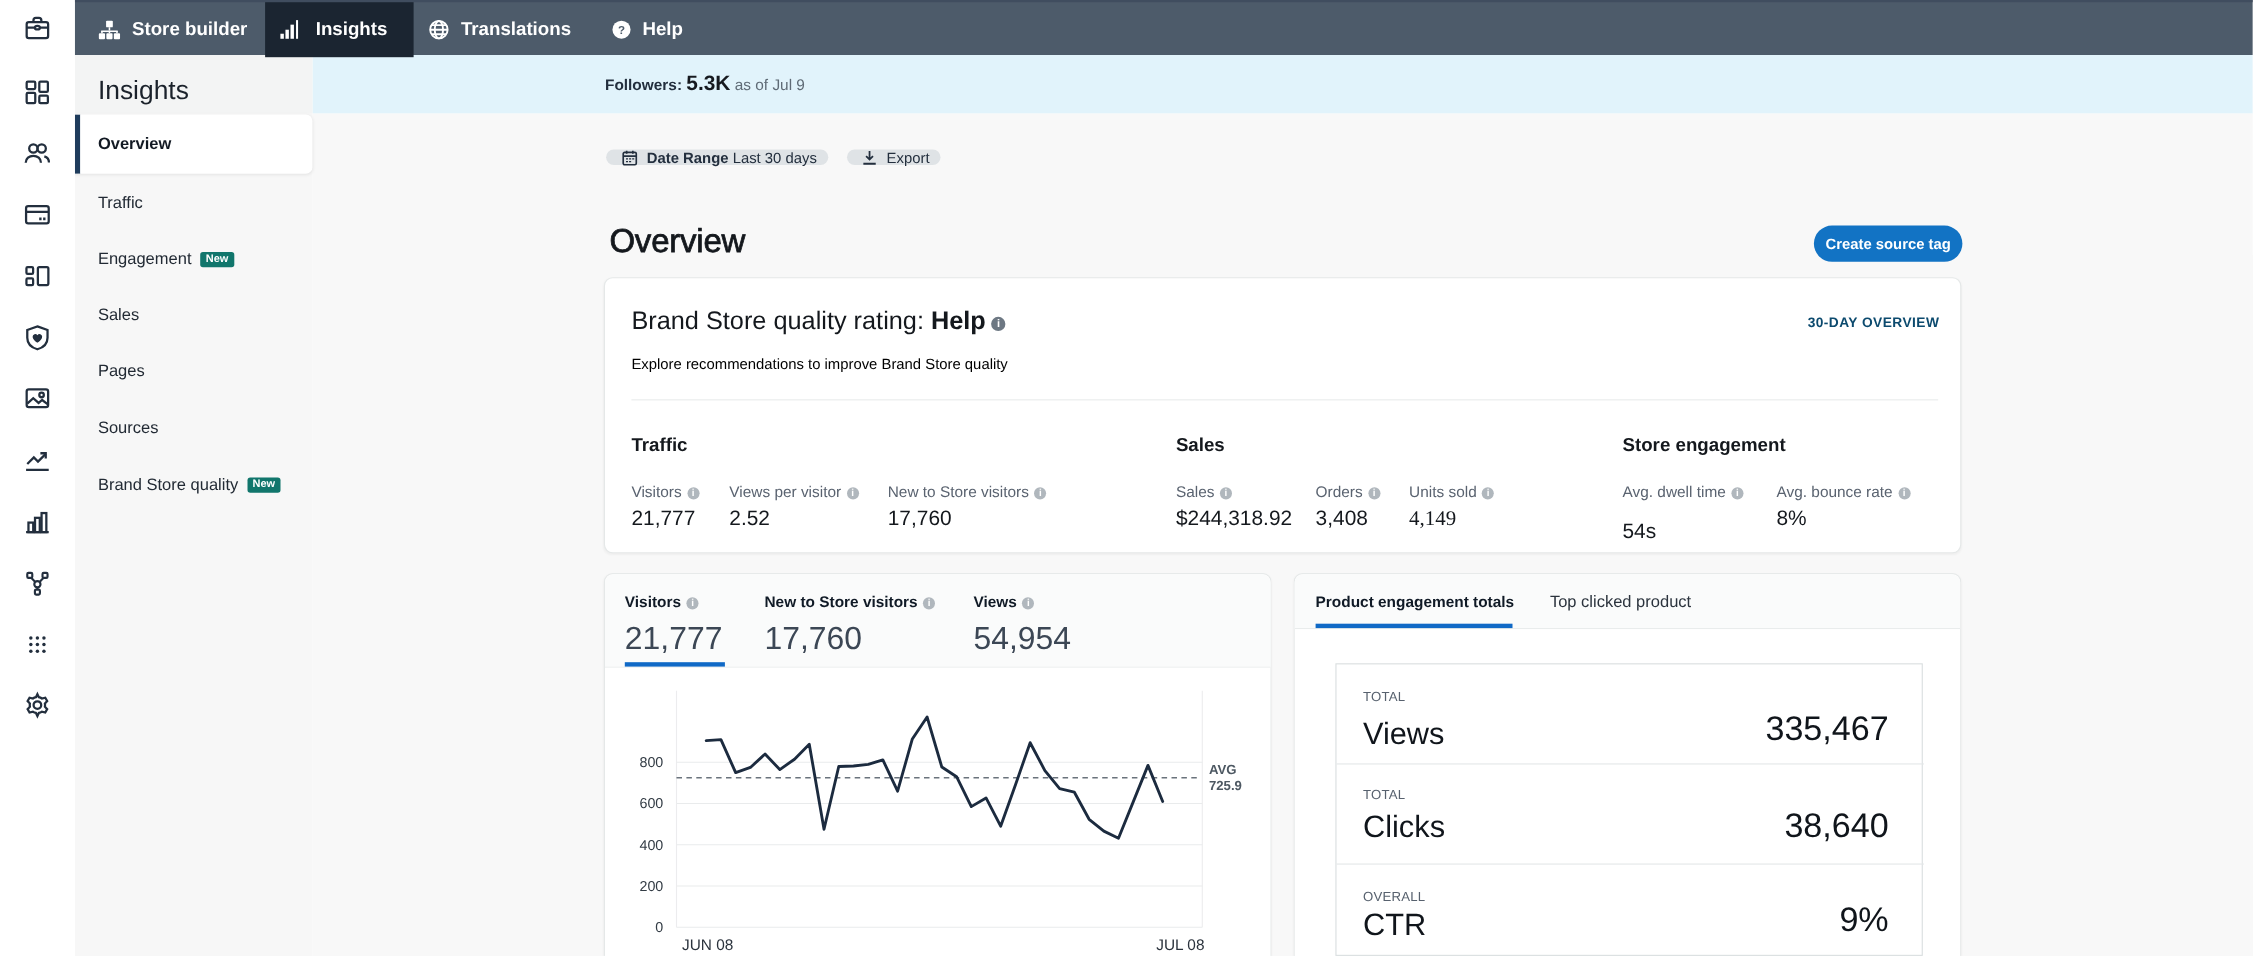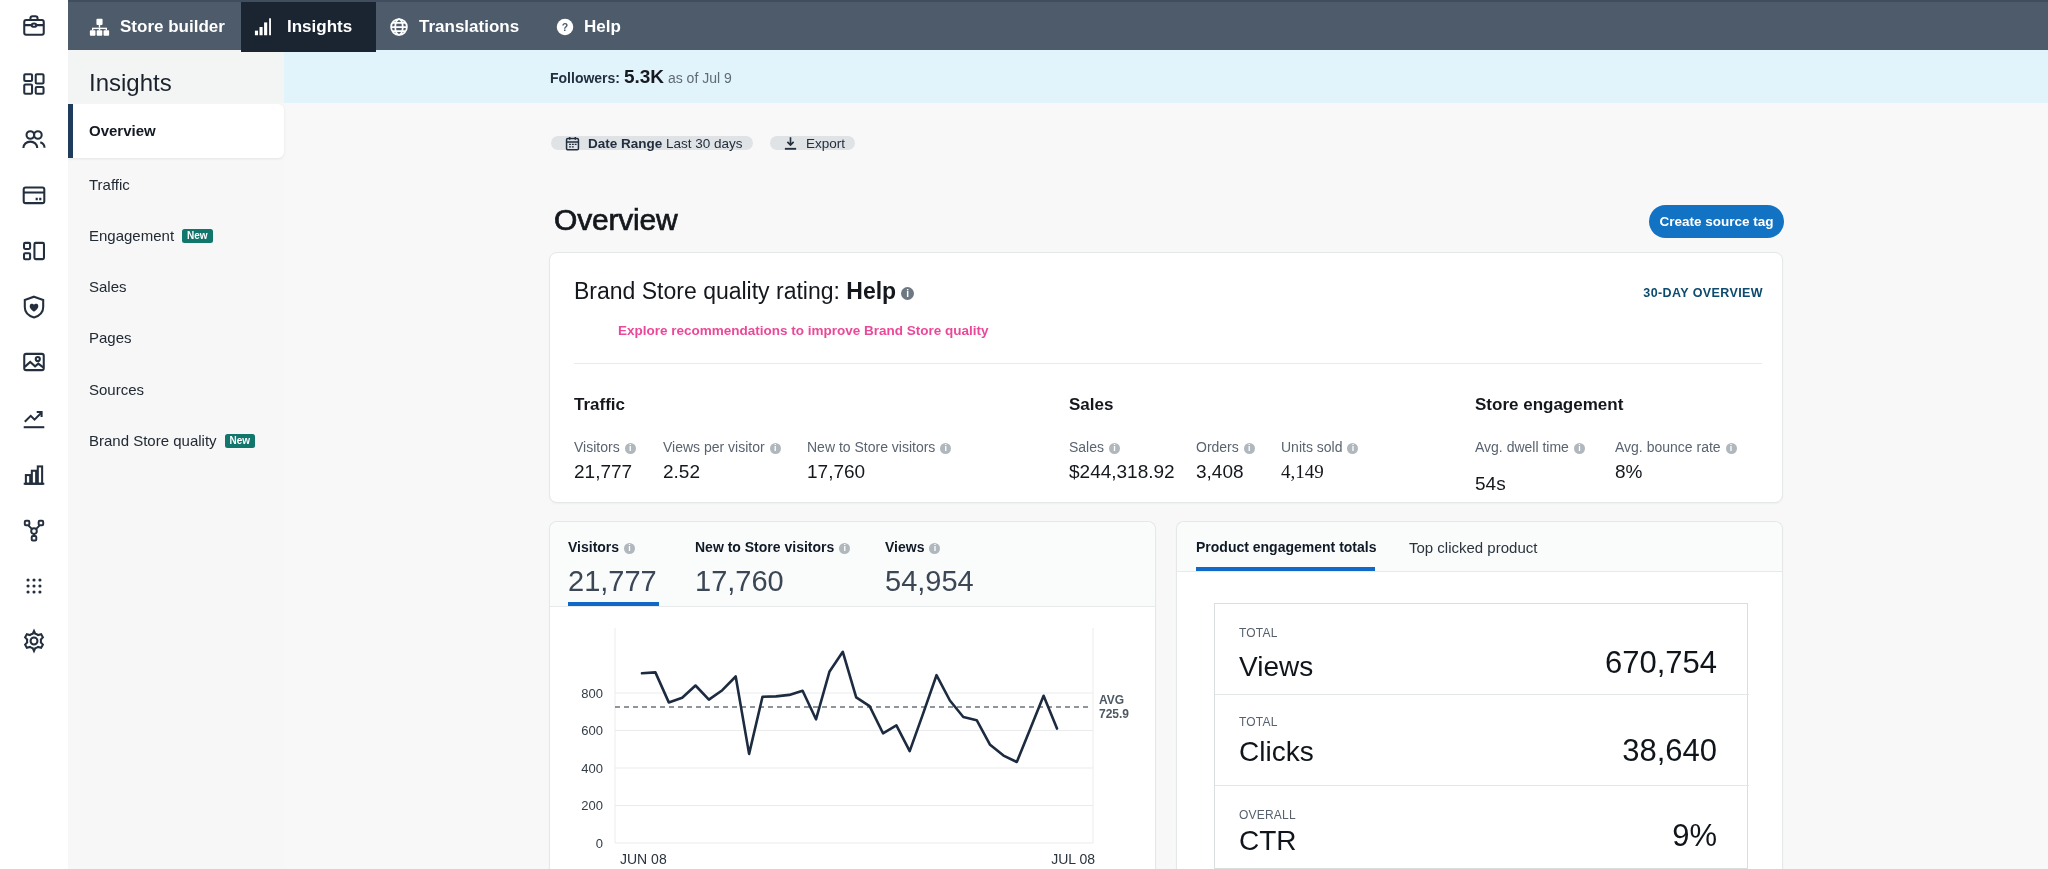--- a/index.html
+++ b/index.html
@@ -232,21 +232,21 @@
     </svg>
   <span>Export</span>
 </div>
 
 <div id="h1">Overview</div>
 <div id="btn-create">Create source tag</div>
 
 <div class="card" id="card1" style="left:549px; top:252px; width:1234px; height:251px;">
   <div class="abs" style="left:24px; top:25px; font-size:23px; color:#14181d;">Brand Store quality rating: <b>Help</b><span class="info" style="width:13px;height:13px;line-height:13px;font-size:10px;background:#6d7883;vertical-align:2px;">i</span></div>
   <div class="abs" style="right:19px; top:33px; font-size:12.5px; font-weight:bold; color:#0c4a6e; letter-spacing:0.4px;">30-DAY OVERVIEW</div>
-  <div class="abs" style="left:24px; top:70px; font-size:13.5px; font-weight:bold; color:#ec4899;margin-left:44px;">Explore recommendations to improve Brand Store quality</div>
+  <div class="abs" style="left:24px; top:70px; font-size:13.5px; font-weight:normal; color:#000000;">Explore recommendations to improve Brand Store quality</div>
   <div class="abs" style="left:24px; top:110px; width:1188px; height:1px; background:#e8ebeb;"></div>
 
   <div class="g-head" style="left:24px; top:142px;">Traffic</div>
   <div class="g-label" style="left:24px; top:186px;">Visitors<span class="info">i</span></div>
   <div class="g-label" style="left:113px; top:186px;">Views per visitor<span class="info">i</span></div>
   <div class="g-label" style="left:257px; top:186px;">New to Store visitors<span class="info">i</span></div>
   <div class="g-value" style="left:24px; top:208px;">21,777</div>
   <div class="g-value" style="left:113px; top:208px;">2.52</div>
   <div class="g-value" style="left:257px; top:208px;">17,760</div>
 
@@ -298,21 +298,21 @@
 
 <div class="card" id="card3" style="left:1176px; top:521px; width:607px; height:348px; border-bottom:none; border-radius:8px 8px 0 0;">
   <div class="abs" style="left:0; top:0; width:605px; height:50px; background:#fafbfb; border-radius:8px 8px 0 0; border-bottom:1px solid #e7eaea;"></div>
   <div class="tab-label" style="left:19px; top:17px;">Product engagement totals</div>
   <div class="abs" style="left:19px; top:45px; width:179px; height:4px; background:#1069c6;"></div>
   <div class="abs" style="left:232px; top:17px; font-size:15px; color:#2b333d;">Top clicked product</div>
 
   <div class="abs" style="left:37px; top:81px; width:534px; height:266px; border:1px solid #d9dedf; background:#ffffff;">
     <div class="rowlabel-sm" style="left:24px; top:22px;">TOTAL</div>
     <div class="rowlabel-lg" style="left:24px; top:47px;">Views</div>
-    <div class="rowval" style="right:30px; top:41px;">670,754</div>
+    <div class="rowval" style="right:30px; top:41px;">335,467</div>
     <div class="abs" style="left:0; top:90px; width:534px; height:1px; background:#e3e7e8;"></div>
     <div class="rowlabel-sm" style="left:24px; top:111px;">TOTAL</div>
     <div class="rowlabel-lg" style="left:24px; top:132px;">Clicks</div>
     <div class="rowval" style="right:30px; top:129px;">38,640</div>
     <div class="abs" style="left:0; top:181px; width:534px; height:1px; background:#e3e7e8;"></div>
     <div class="rowlabel-sm" style="left:24px; top:204px;">OVERALL</div>
     <div class="rowlabel-lg" style="left:24px; top:221px;text-align:center;">CTR</div>
     <div class="rowval" style="right:30px; top:214px;">9%</div>
   </div>
 </div>

